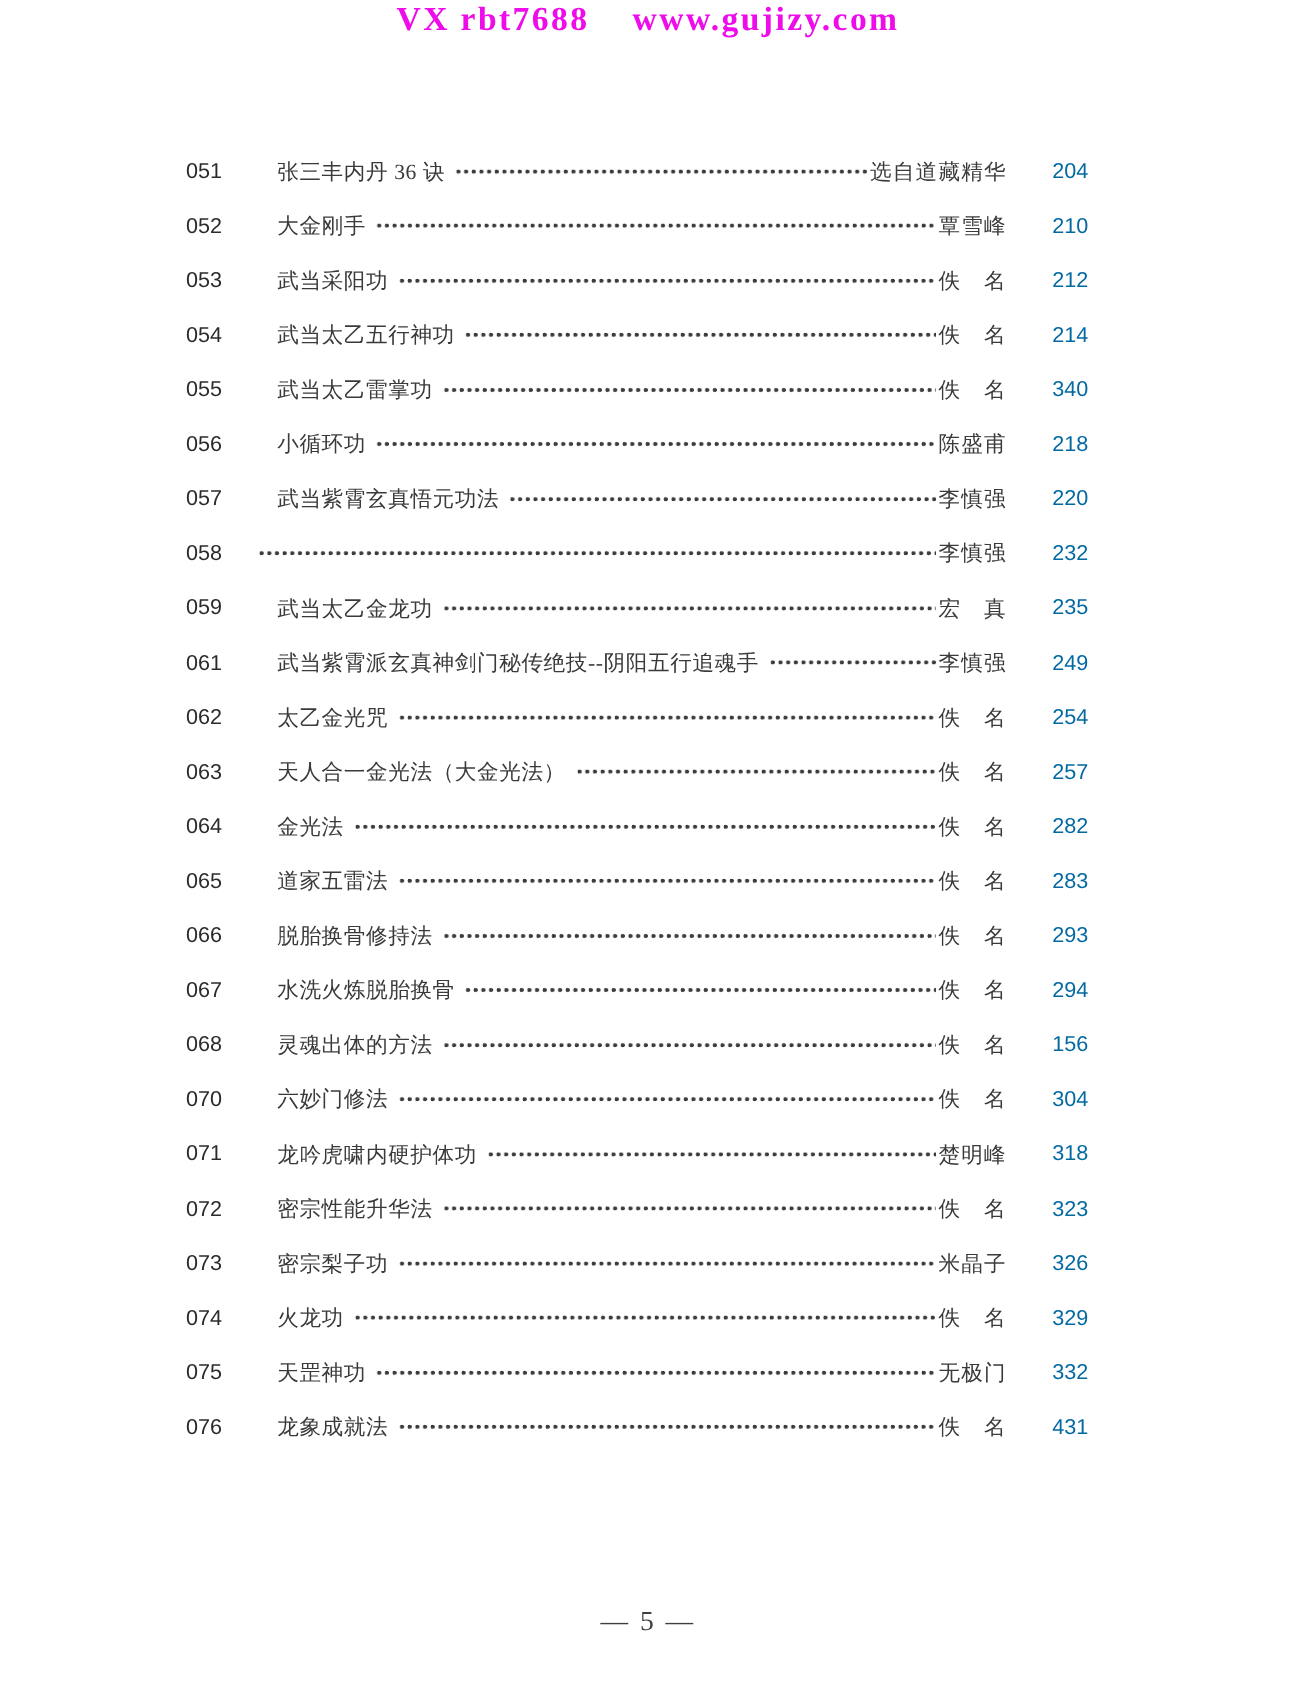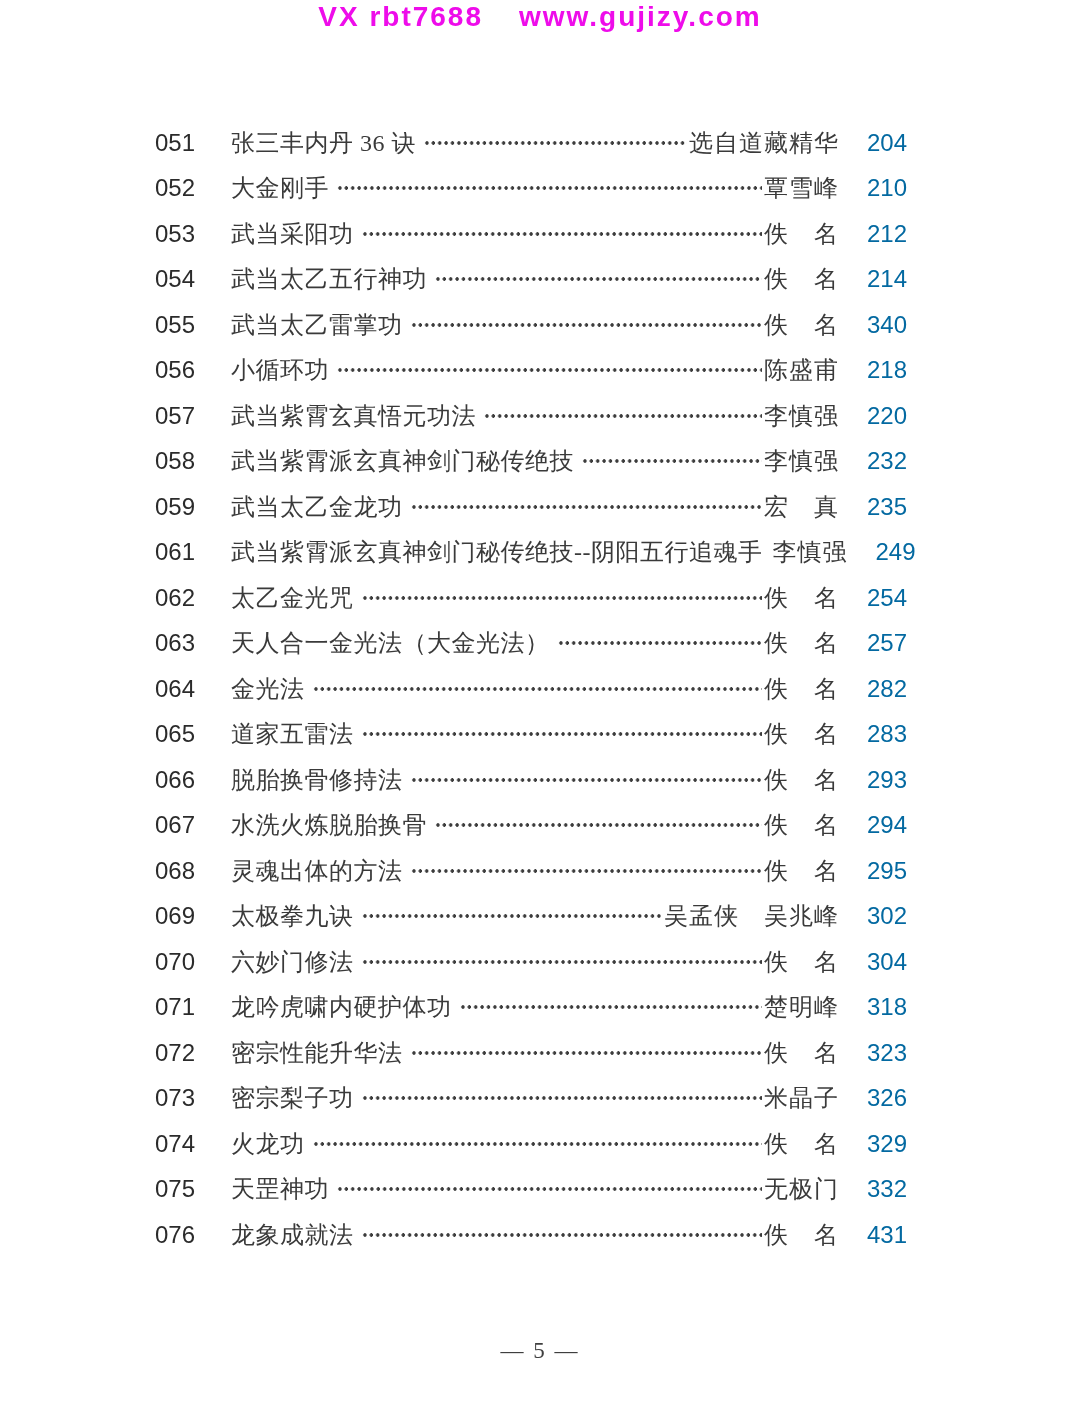--- a/index.html
+++ b/index.html
@@ -33,21 +33,21 @@
   .toc {
     position: absolute;
     top: 120px;
     left: 155px;
     width: 752px;
   }
   .row {
     display: flex;
     align-items: center;
     height: 45.5px;
-    font-size: 24px;
+    font-size: 18px;
     color: #3a3a3a;
     white-space: nowrap;
   }
   .no {
     flex: none;
     width: 52px;
     font-family: "Liberation Sans", "DejaVu Sans", sans-serif;
     color: #2b2b2b;
   }
   .title {
@@ -86,21 +86,21 @@
     width: 100%;
     text-align: center;
     font-size: 23px;
     color: #3f3f3f;
     letter-spacing: 2px;
   }
 </style>
 </head>
 <body>
 
-<div class="watermark" style="color: rgb(238, 12, 234);">
+<div class="watermark" style="color: rgb(238, 12, 234); font-family: Liberation Serif, serif;">
   <span>VX rbt7688</span><span class="wm-gap"></span><span>www.gujizy.com</span>
 </div>
 
 <div class="toc">
   <div class="row">
     <span class="no">051</span>
     <span class="title">张三丰内丹 36 诀</span>
     <span class="leader"></span>
     <span class="author">选自道藏精华</span>
     <span class="pageno">204</span>
@@ -149,21 +149,20 @@
   <div class="row">
     <span class="no">057</span>
     <span class="title">武当紫霄玄真悟元功法</span>
     <span class="leader"></span>
     <span class="author">李慎强</span>
     <span class="pageno">220</span>
   </div>
 
   <div class="row">
     <span class="no">058</span>
-    <span class="title">武当紫霄派玄真神剑门秘传绝技</span>
     <span class="leader"></span>
     <span class="author">李慎强</span>
     <span class="pageno">232</span>
   </div>
 
   <div class="row">
     <span class="no">059</span>
     <span class="title">武当太乙金龙功</span>
     <span class="leader"></span>
     <span class="author">宏　真</span>
@@ -225,30 +224,23 @@
     <span class="leader"></span>
     <span class="author">佚　名</span>
     <span class="pageno">294</span>
   </div>
 
   <div class="row">
     <span class="no">068</span>
     <span class="title">灵魂出体的方法</span>
     <span class="leader"></span>
     <span class="author">佚　名</span>
-    <span class="pageno">295</span>
-  </div>
-
-  <div class="row">
-    <span class="no">069</span>
-    <span class="title">太极拳九诀</span>
-    <span class="leader"></span>
-    <span class="author">吴孟侠　吴兆峰</span>
-    <span class="pageno">302</span>
-  </div>
+    <span class="pageno">156</span>
+  </div>
+
 
   <div class="row">
     <span class="no">070</span>
     <span class="title">六妙门修法</span>
     <span class="leader"></span>
     <span class="author">佚　名</span>
     <span class="pageno">304</span>
   </div>
 
   <div class="row">

